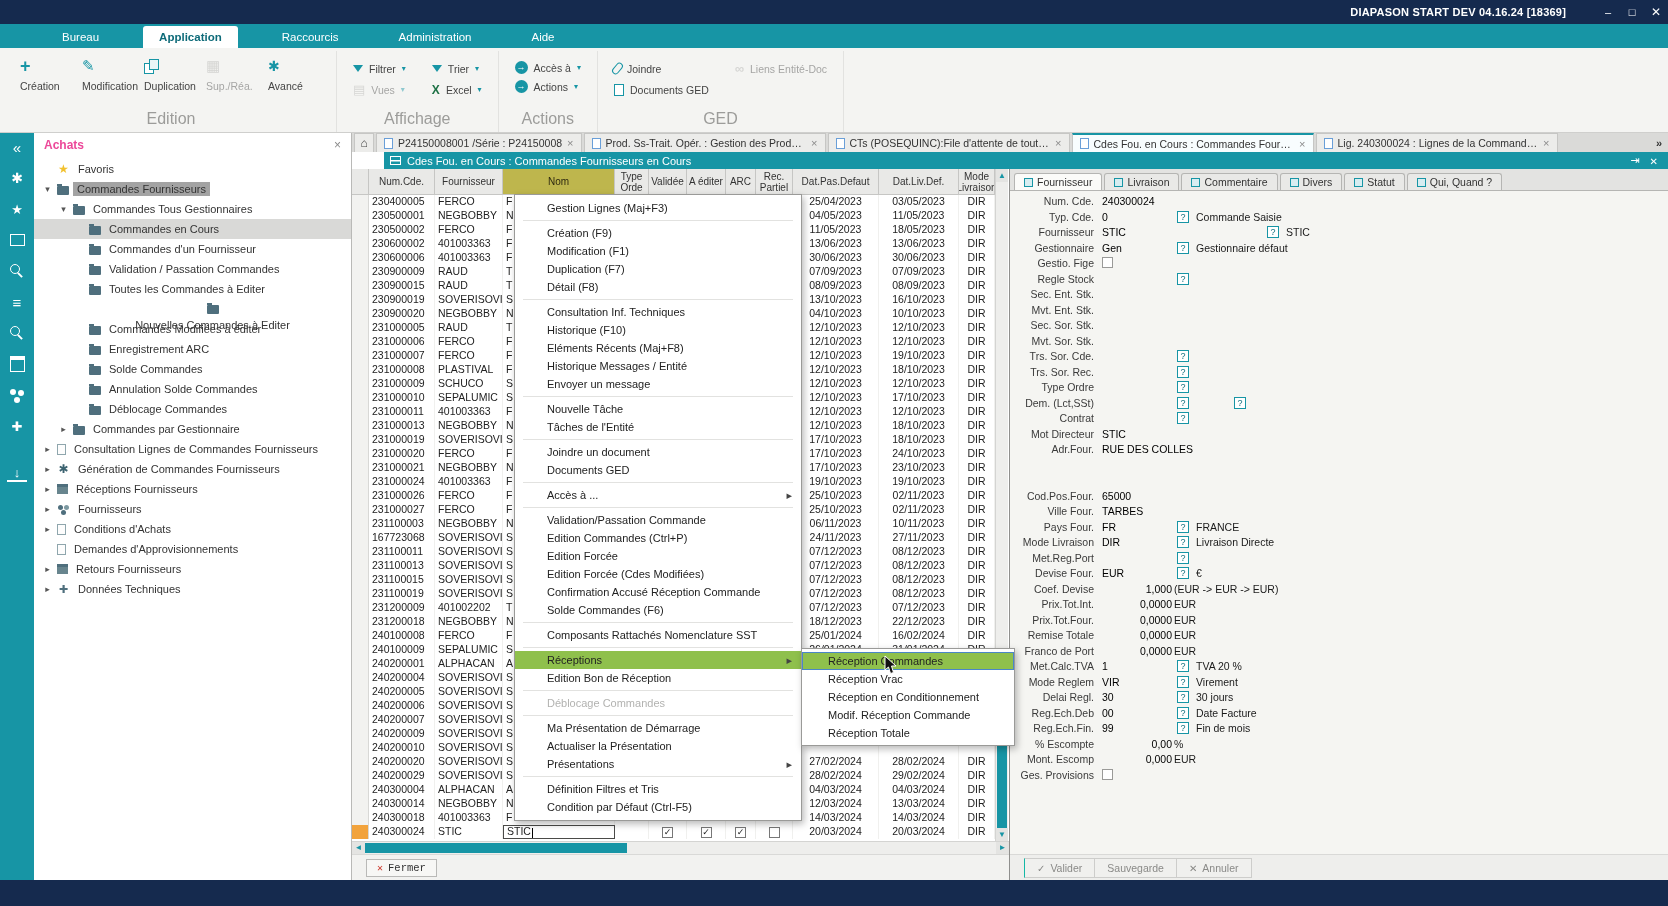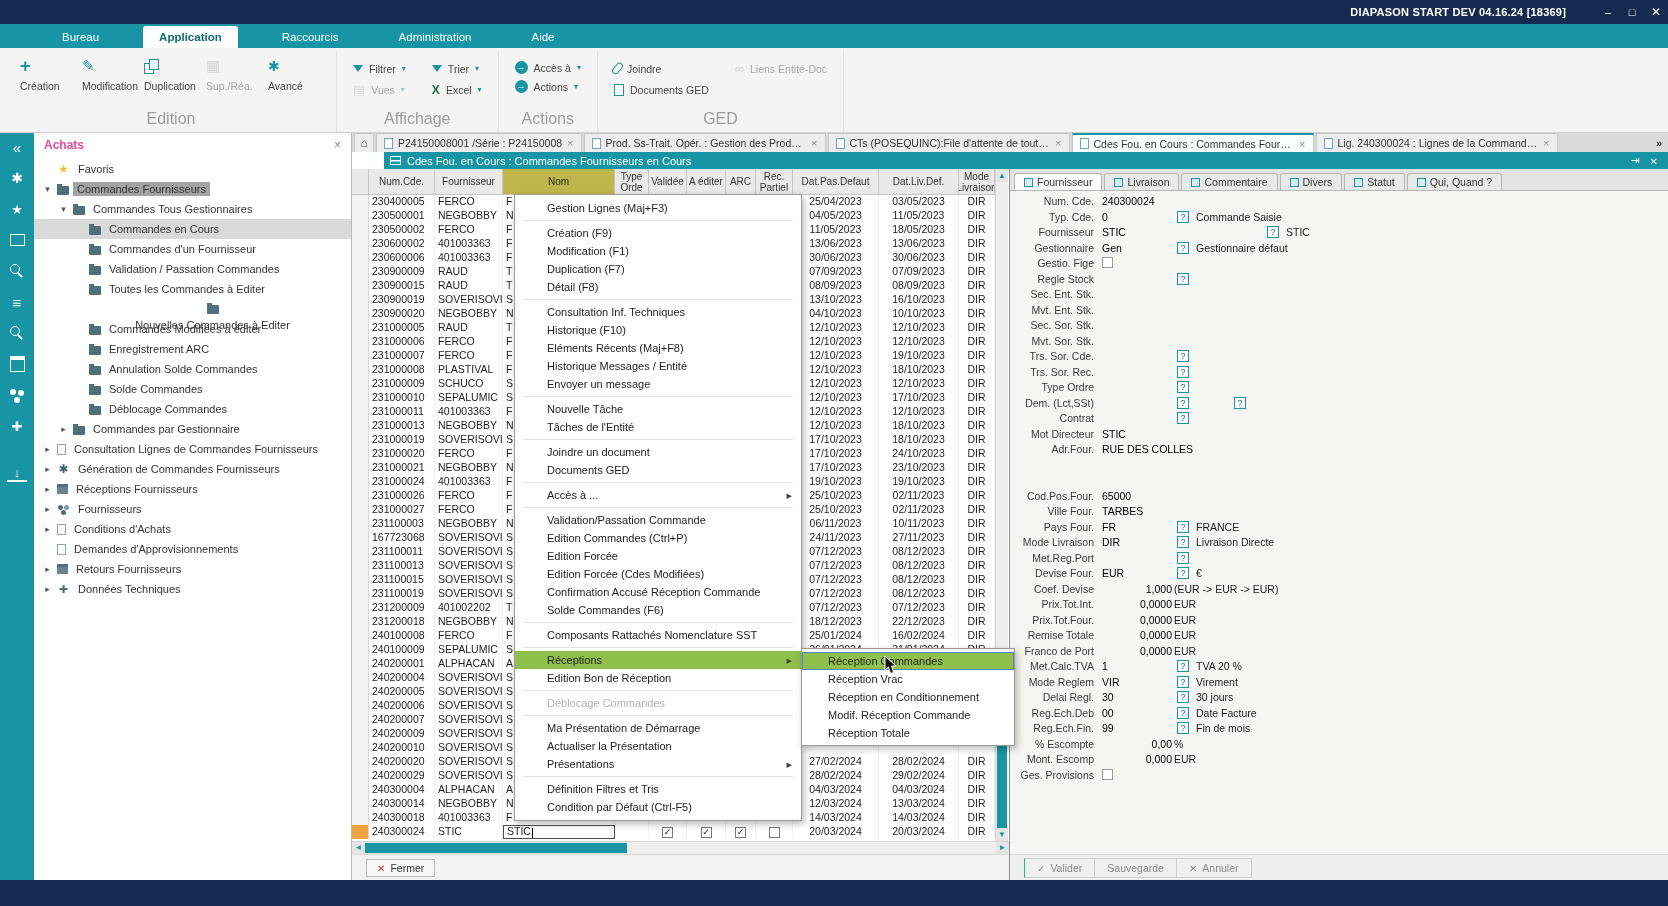--- a/index.html
+++ b/index.html
@@ -142,21 +142,21 @@
   .vbtn.down::before { content:"▼"; }
   .vtrack { flex:1; position:relative; }
   .vthumb { position:absolute; bottom:0; left:1px; right:1px; height:95px; background:#1795a5; }
   .hscroll { height:13px; background:#eeeeec; border-top:1px solid #d4d4d2; display:flex; flex-shrink:0; }
   .hbtn { width:13px; background:#e4e4e2; color:#1795a5; font-size:8px; line-height:12px; text-align:center; }
   .hbtn.left::before { content:"◄"; }
   .hbtn.right::before { content:"►"; }
   .htrack { flex:1; position:relative; }
   .hthumb { position:absolute; left:0; top:1px; bottom:1px; width:262px; background:#1795a5; }
 
-  .tfooter { height:26px; display:flex; align-items:center; padding-left:14px; background:#f2f2f0; border-top:1px solid #d9d9d7; }
+  .tfooter { height:26px; display:flex; align-items:center; padding-left:14px; background:#f2f2f0; border-top:1px solid #d9d9d7;font-family:Liberation Mono, monospace; }
   .btn { display:inline-flex; align-items:center; gap:5px; border:1px solid #b9b9b7; background:#f7f7f5; padding:2px 10px; font-size:10.5px; color:#333; }
   .x-red::before { content:"✕"; color:#cc3b2f; font-size:10px; }
   .chk-gray::before { content:"✓"; color:#8a8a88; font-size:10px; }
   .x-gray::before { content:"✕"; color:#8a8a88; font-size:10px; }
 
   
   .panel { flex:1; display:flex; flex-direction:column; min-width:0; background:#f5f5f2; }
   .ptabs { height:21px; display:flex; align-items:flex-end; padding-left:4px; background:#e3e3e1; }
   .ptab { display:flex; align-items:center; gap:4px; padding:2px 9px; border:1px solid #b5b5b3; border-bottom:none; background:#e9e9e7; border-radius:3px 3px 0 0; margin-right:2px; font-size:10.5px; color:#333; white-space:nowrap; }
   .ptab.active { background:#fbfbf9; }
@@ -419,27 +419,27 @@
 
         <div class="titem" data-interactable="true" style="padding-left: 40px;">
           <span class="tarrow" data-interactable="true"></span>
           <span class="ticon ic-folder" data-interactable="false"></span>
           <span class="tlabel" data-interactable="false">Enregistrement ARC</span>
         </div>
 
         <div class="titem" data-interactable="true" style="padding-left: 40px;">
           <span class="tarrow" data-interactable="true"></span>
           <span class="ticon ic-folder" data-interactable="false"></span>
-          <span class="tlabel" data-interactable="false">Annulation Solde Commandes</span>
+          <span class="tlabel" data-interactable="false">Solde Commandes</span>
         </div>
 
         <div class="titem" data-interactable="true" style="padding-left: 40px;">
           <span class="tarrow" data-interactable="true"></span>
           <span class="ticon ic-folder" data-interactable="false"></span>
-          <span class="tlabel" data-interactable="false">Solde Commandes</span>
+          <span class="tlabel" data-interactable="false">Annulation Solde Commandes</span>
         </div>
 
         <div class="titem" data-interactable="true" style="padding-left: 40px;">
           <span class="tarrow" data-interactable="true"></span>
           <span class="ticon ic-folder" data-interactable="false"></span>
           <span class="tlabel" data-interactable="false">Déblocage Commandes</span>
         </div>
 
         <div class="titem" data-interactable="true" style="padding-left: 24px;">
           <span class="tarrow" data-interactable="true">▸</span>

